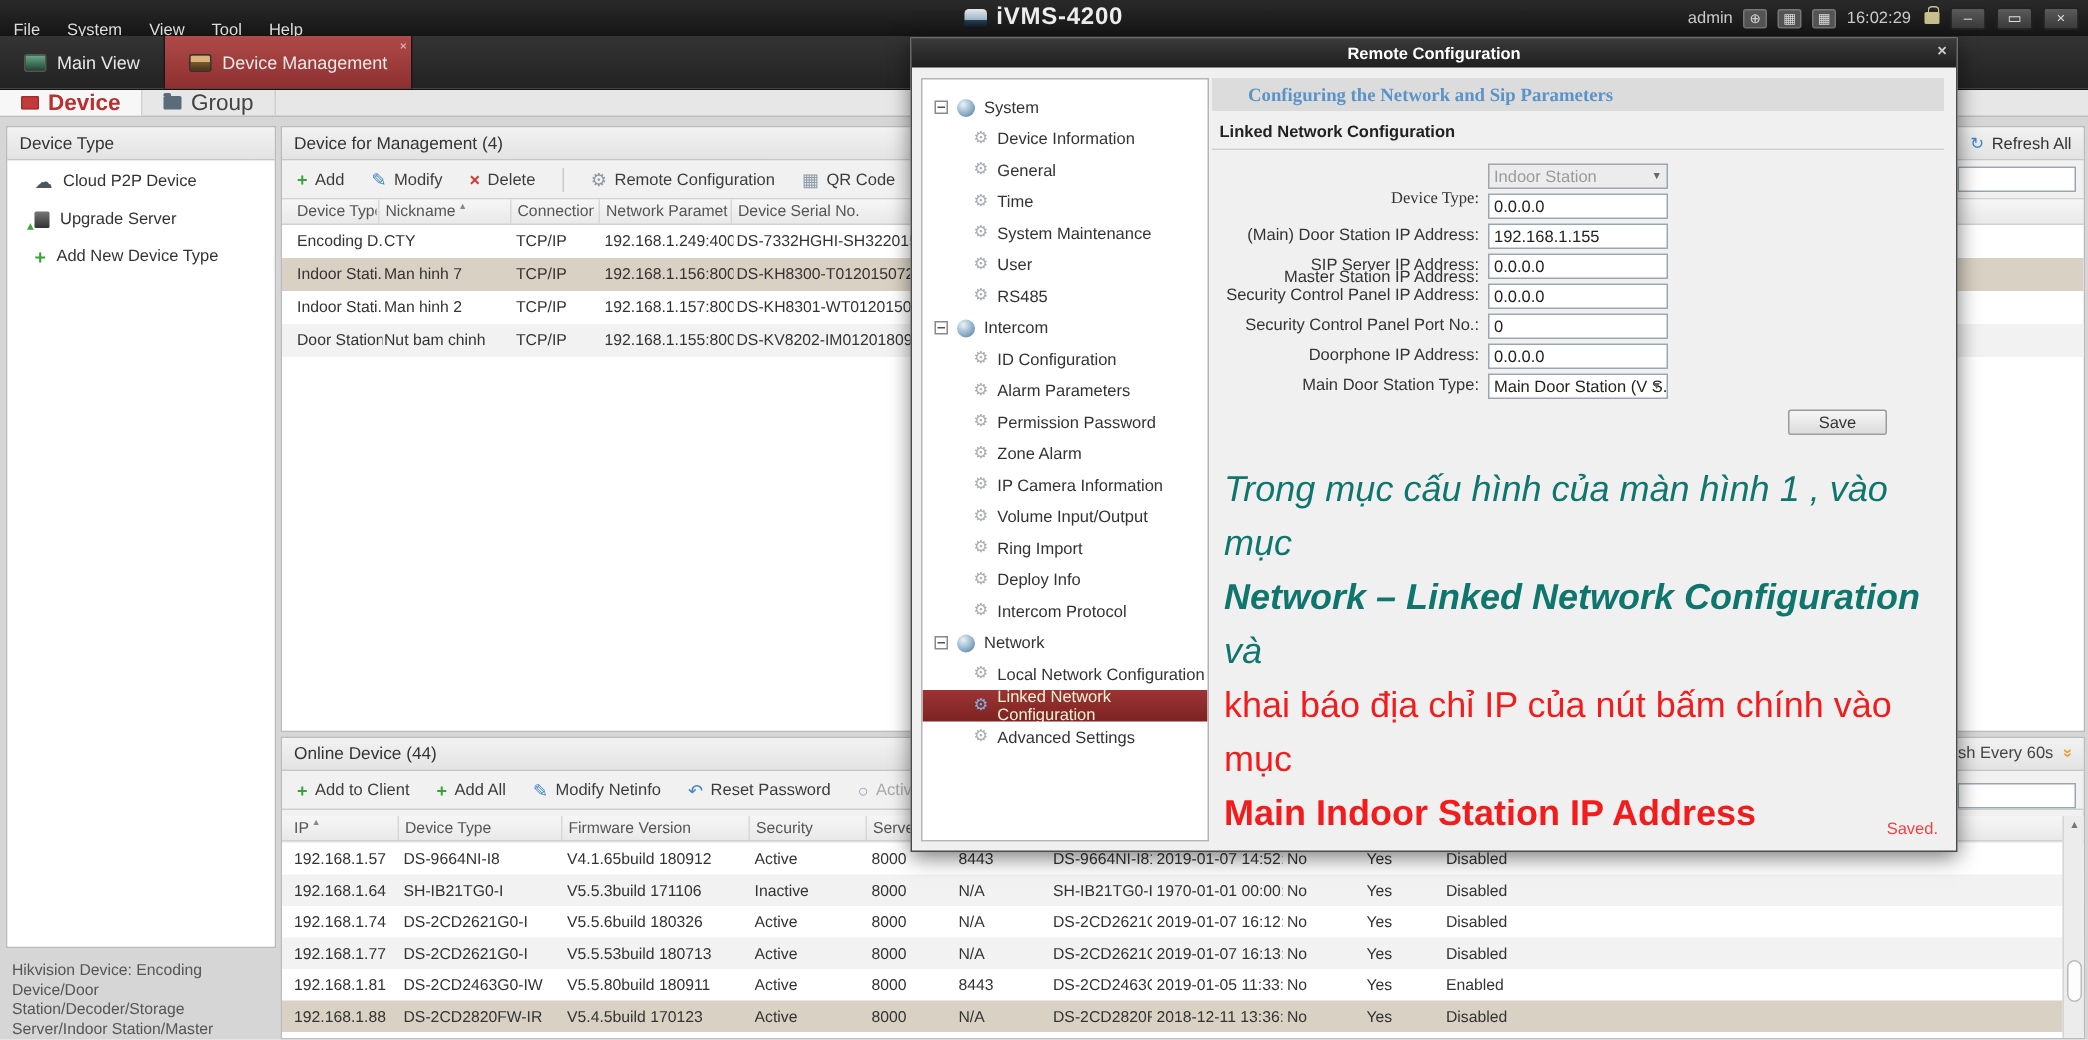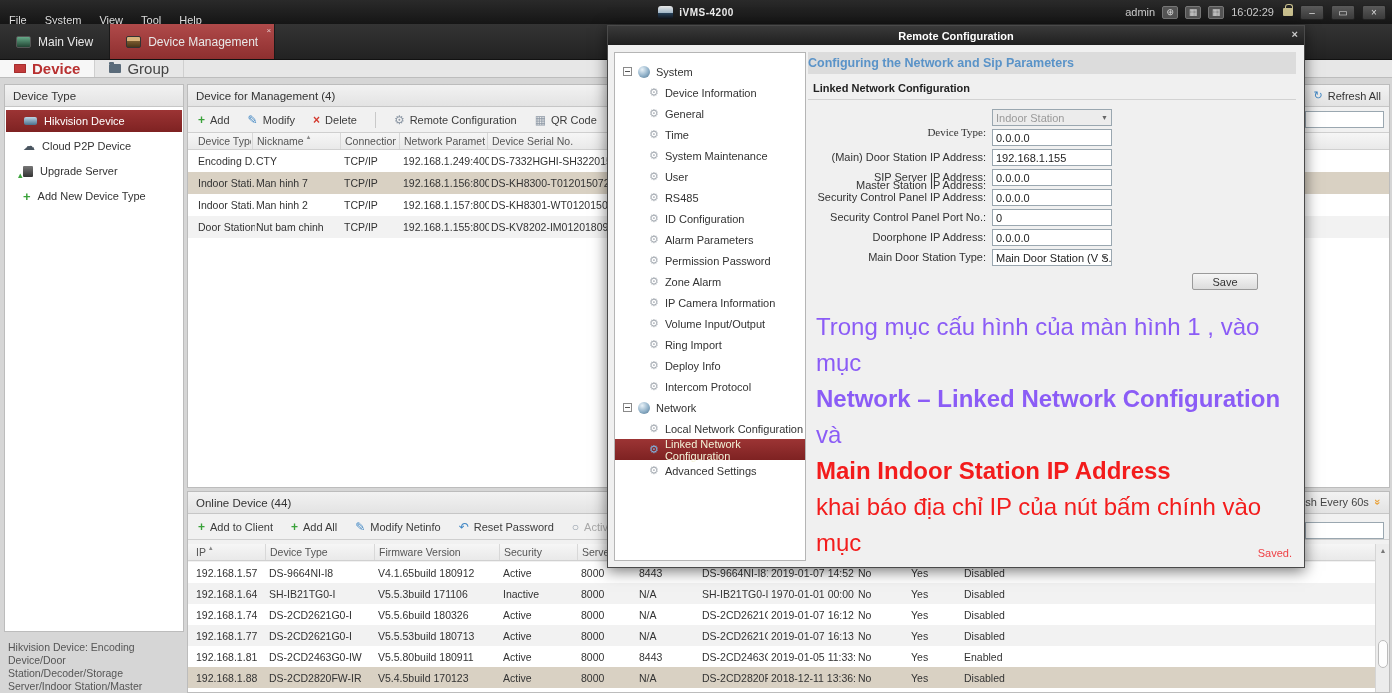--- a/index.html
+++ b/index.html
@@ -5,21 +5,21 @@
   * { margin:0; padding:0; box-sizing:border-box; }
   body { width:1392px; height:693px; position:relative; overflow:hidden;
          font-family:"Liberation Sans", sans-serif; background:#d6d6d6; font-size:11px; color:#333; }
 
   
   .titlebar { position:absolute; left:0; top:0; width:1392px; height:24px;
               background:linear-gradient(#2a2a2a,#151515); display:flex; align-items:center; color:#ddd; }
   .menu-item { padding:0 9px; font-size:11px; cursor:default;margin-top:15px; }
   .tb-center { position:absolute; left:0; right:0; top:0; height:24px; display:flex; align-items:center; justify-content:center; gap:6px; pointer-events:none; }
   .app-icon { width:15px; height:13px; background:linear-gradient(#e8e8e8,#9fb6c8 55%, #27415a 56%, #10141a); border-radius:3px 3px 2px 2px; }
-  .app-title { font-weight:bold; font-size:10px; color:#eee; letter-spacing:.5px; }
+  .app-title { font-weight:bold; font-size:16px; color:#eee; letter-spacing:.5px; }
   .tb-right { position:absolute; right:6px; top:0; height:24px; display:flex; align-items:center; gap:7px; color:#ccc; }
   .tb-ico { width:16px; height:13px; background:#555; border:1px solid #777; border-radius:2px; color:#ddd;
             font-size:9px; line-height:11px; text-align:center; }
   .lock { width:10px; height:8px; background:#c9c08e; border-radius:1px; position:relative; margin-left:2px; }
   .lock:before { content:""; position:absolute; left:2px; top:-4px; width:6px; height:5px; border:1.5px solid #c9c08e; border-bottom:none; border-radius:3px 3px 0 0; }
   .winbtn { width:24px; height:15px; background:linear-gradient(#5a5a5a,#3a3a3a); border:1px solid #222; border-radius:2px;
             color:#ddd; font-size:10px; line-height:13px; text-align:center; }
 
   
   .maintabs { position:absolute; left:0; top:24px; width:1392px; height:36px;
@@ -99,35 +99,35 @@
   .tree-row.group { padding-left:8px; }
   .tree-row.child { padding-left:34px; }
   .tree-row.selected { background:linear-gradient(#9c3434,#7e2222); color:#f3f3d8; }
   .expander { width:9px; height:9px; border:1px solid #8a8a8a; background:#fdfdfd; position:relative; flex:0 0 auto; }
   .expander:after { content:""; position:absolute; left:1px; right:1px; top:3px; height:1px; background:#555; }
   .globe { width:12px; height:12px; border-radius:50%; background:radial-gradient(circle at 35% 30%, #e9f2f8, #8fb0c8 55%, #51748e); flex:0 0 auto; }
   .gear-g { color:#a7adb4; font-size:11px; line-height:11px; flex:0 0 auto; }
   .tree-row.selected .gear-g { color:#7fb2e0; }
 
   .dlg-banner { position:absolute; left:200px; right:8px; top:26px; height:22px; background:#dcdcdc;
-                display:flex; align-items:center; padding-left:0; color:#5a93c8; font-weight:bold; font-size:12.5px; }
+                display:flex; align-items:center; padding-left:24px; color:#5a93c8; font-weight:bold; font-size:12.5px;font-family:Liberation Serif, serif; }
   .dlg-sub { position:absolute; left:205px; top:56px; font-weight:bold; font-size:11px; color:#222; }
   .dlg-sep { position:absolute; left:200px; right:8px; top:73px; height:1px; background:#d2d2d2; }
   .form-area { position:absolute; left:200px; top:0; right:8px; height:100%; }
   .flabel { position:absolute; width:178px; text-align:right; font-size:11px; color:#333; }
   .fctl { position:absolute; left:184px; width:120px; height:17px; border:1px solid #9aa7b0; background:#fff;
           font-size:11px; color:#222; display:flex; align-items:center; padding:0 3px; white-space:nowrap; overflow:hidden; }
   .fctl.disabled { background:#ececec; color:#9a9a9a; }
   .fctl .dd { position:absolute; right:3px; font-size:7px; color:#666; }
   .save-btn { position:absolute; left:384px; width:66px; height:17px; background:linear-gradient(#f6f6f6,#dcdcdc);
               border:1px solid #9a9a9a; border-radius:2px; font-size:11px; color:#333; text-align:center; line-height:16px; }
   .saved-msg { position:absolute; right:12px; bottom:8px; color:#ef4146; font-size:11px; }
 
   .annotation { position:absolute; left:208px; top:283px; width:482px; font-size:24px; line-height:36px; }
-  .ann-blue { color:#8b5cf6; }
+  .ann-blue { color:#0f766e;font-style:italic; }
   .ann-red { color:#f31c1c; }
   .ann-b { font-weight:bold; }
 
   .online-refresh { position:absolute; right:8px; top:4px; display:flex; align-items:center; gap:6px; color:#444; font-size:11px; }
   .chev2 { color:#e8a33d; font-size:11px; font-weight:bold; transform:rotate(90deg); display:inline-block; }
 </style>
 </head>
 <body>
 
 <div class="titlebar">
@@ -172,24 +172,20 @@
   </div>
   <div class="stab">
     <span class="ico-folder"></span>
     <span>Group</span>
   </div>
 </div>
 
 <div class="panel sidebar">
   <div class="panel-hd">Device Type</div>
   <div class="sidebar-body" id="sidebar-list">
-      <div class="sb-item selected">
-        <span class="ico-hik"></span>
-        <span>Hikvision Device</span>
-      </div>
       <div class="sb-item">
         <span class="ico-cloud">☁</span>
         <span>Cloud P2P Device</span>
       </div>
       <div class="sb-item">
         <span class="ico-upgrade"></span>
         <span>Upgrade Server</span>
       </div>
       <div class="sb-item">
         <span class="plus">+</span>
@@ -429,20 +425,25 @@
         <span class="gear-g">⚙</span>
         <span>System Maintenance</span>
       </div>
       <div class="tree-row child">
         <span class="gear-g">⚙</span>
         <span>User</span>
       </div>
       <div class="tree-row child">
         <span class="gear-g">⚙</span>
         <span>RS485</span>
+      </div>
+      <div class="tree-row group">
+        <span class="expander"></span>
+        <span class="globe"></span>
+        <span>Intercom</span>
       </div>
       <div class="tree-row child">
         <span class="gear-g">⚙</span>
         <span>ID Configuration</span>
       </div>
       <div class="tree-row child">
         <span class="gear-g">⚙</span>
         <span>Alarm Parameters</span>
       </div>
       <div class="tree-row child">
@@ -509,17 +510,17 @@
       <div class="fctl" style="top: 183px;">0</div>
       <div class="flabel" style="top: 205px;">Doorphone IP Address:</div>
       <div class="fctl" style="top: 203px;">0.0.0.0</div>
       <div class="flabel" style="top: 225px;">Main Door Station Type:</div>
       <div class="fctl" style="top: 223px;">Main Door Station (V S...<span class="dd">▼</span></div>
       <div class="save-btn" style="top: 247px;">Save</div>
     </div>
   <div class="annotation">
     <div class="ann-blue">Trong mục cấu hình của màn hình 1 , vào mục</div>
     <div class="ann-blue"><span class="ann-b">Network – Linked Network Configuration</span><span> và</span></div>
+    <div class="ann-red">khai báo địa chỉ IP của nút bấm chính vào mục</div>
     <div class="ann-red ann-b">Main Indoor Station IP Address</div>
-    <div class="ann-red">khai báo địa chỉ IP của nút bấm chính vào mục</div>
   </div>
   <div class="saved-msg">Saved.</div>
 </div>
 
 </body></html>

